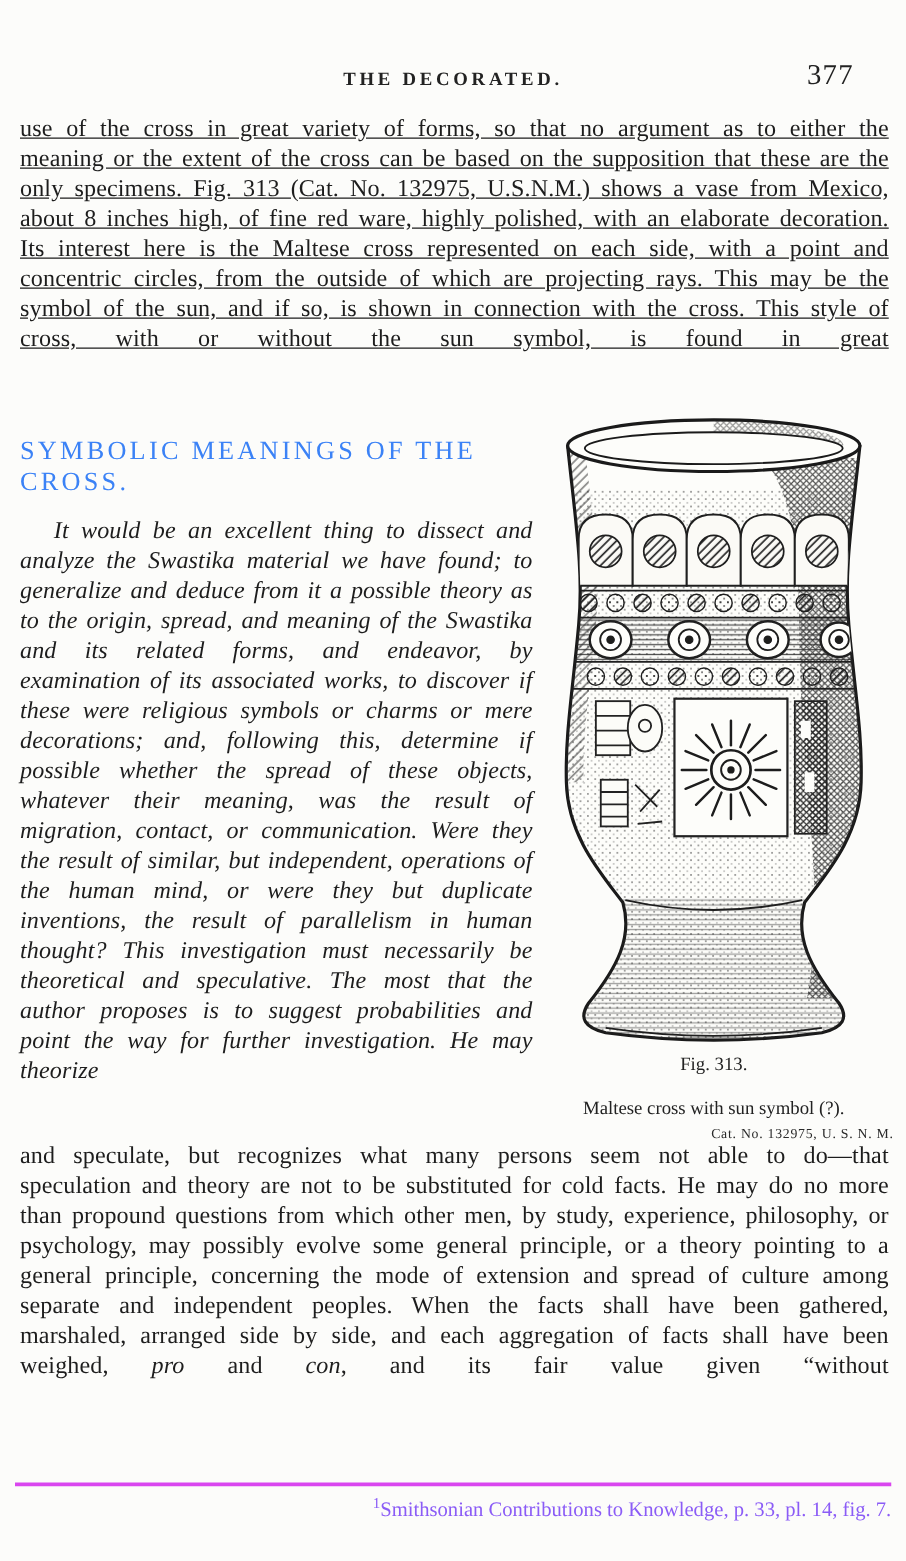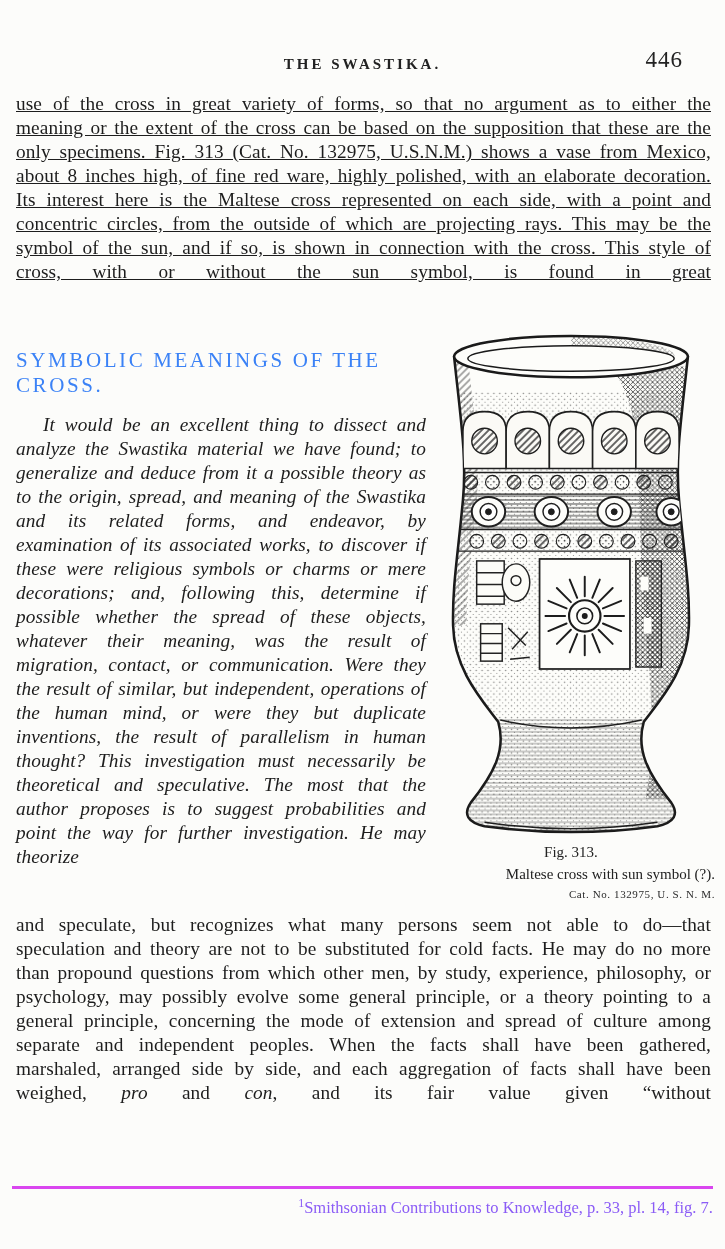--- a/index.html
+++ b/index.html
@@ -29,35 +29,35 @@
   .p2-narrow{width:410px;min-height:500px;text-indent:27px;text-align-last:justify;font-style:italic;}
   .p2-full{width:695px;text-align-last:justify;}
   .p2-full i{font-style:italic;}
   sup{font-size:12px;line-height:0;}
   .figure{
     position:absolute;top:333px;left:427px;width:288px;text-align:center;
   }
   .figure svg{display:block;margin:0 auto;}
   .fig-label{font-size:15px;margin-top:8px;color:#222;}
   .fig-caps{font-size:11px;letter-spacing:1.6px;font-weight:600;margin-top:7px;line-height:17px;color:#2a2a2a;}
-  .fig-sub{font-size:15px;margin-top:5px;color:#222;text-align:right;}
+  .fig-sub{font-size:15px;margin-top:18px;color:#222;}
   .fig-cat{font-size:11px;letter-spacing:.6px;margin-top:5px;color:#2a2a2a;text-align:right;}
   .footnote{
     position:absolute;top:1186px;left:12px;right:12px;
     border-top:3px solid #d946ef;padding-top:9px;
     font-size:16.5px;text-align:right;color:#8b5cf6;
   }
 </style>
 </head>
 <body>
 
 <div class="page">
 
-  <div class="running-head">THE SWASTIKA.</div>
-  <div class="page-number">446</div>
+  <div class="running-head">THE DECORATED.</div>
+  <div class="page-number">377</div>
 
   <div class="content">
     <p class="body-text intro-full">use of the cross in great variety of forms, so that no argument as to either the meaning or the extent of the cross can be based on the supposition that these are the only specimens. Fig. 313 (Cat. No. 132975, U.S.N.M.) shows a vase from Mexico, about 8 inches high, of fine red ware, highly polished, with an elaborate decoration. Its interest here is the Maltese cross represented on each side, with a point and concentric circles, from the outside of which are projecting rays. This may be the symbol of the sun, and if so, is shown in connection with the cross. This style of cross, with or without the sun symbol, is found in great</p>
 
     <h2 class="section-heading">SYMBOLIC MEANINGS OF THE CROSS.</h2>
 
     <p class="body-text p2-narrow">It would be an excellent thing to dissect and analyze the Swastika material we have found; to generalize and deduce from it a possible theory as to the origin, spread, and meaning of the Swastika and its related forms, and endeavor, by examination of its associated works, to discover if these were religious symbols or charms or mere decorations; and, following this, determine if possible whether the spread of these objects, whatever their meaning, was the result of migration, contact, or communication. Were they the result of similar, but independent, operations of the human mind, or were they but duplicate inventions, the result of parallelism in human thought? This investigation must necessarily be theoretical and speculative. The most that the author proposes is to suggest probabilities and point the way for further investigation. He may theorize</p>
 
     <p class="body-text p2-full"><span>and speculate, but recognizes what many persons seem not able to do—that speculation and theory are not to be substituted for cold facts. He may do no more than propound questions from which other men, by study, experience, philosophy, or psychology, may possibly evolve some general principle, or a theory pointing to a general principle, concerning the mode of extension and spread of culture among separate and independent peoples. When the facts shall have been gathered, marshaled, arranged side by side, and each aggregation of facts shall have been weighed, </span><i>pro</i><span> and </span><i>con</i><span>, and its fair value given “without</span></p>
   </div>

